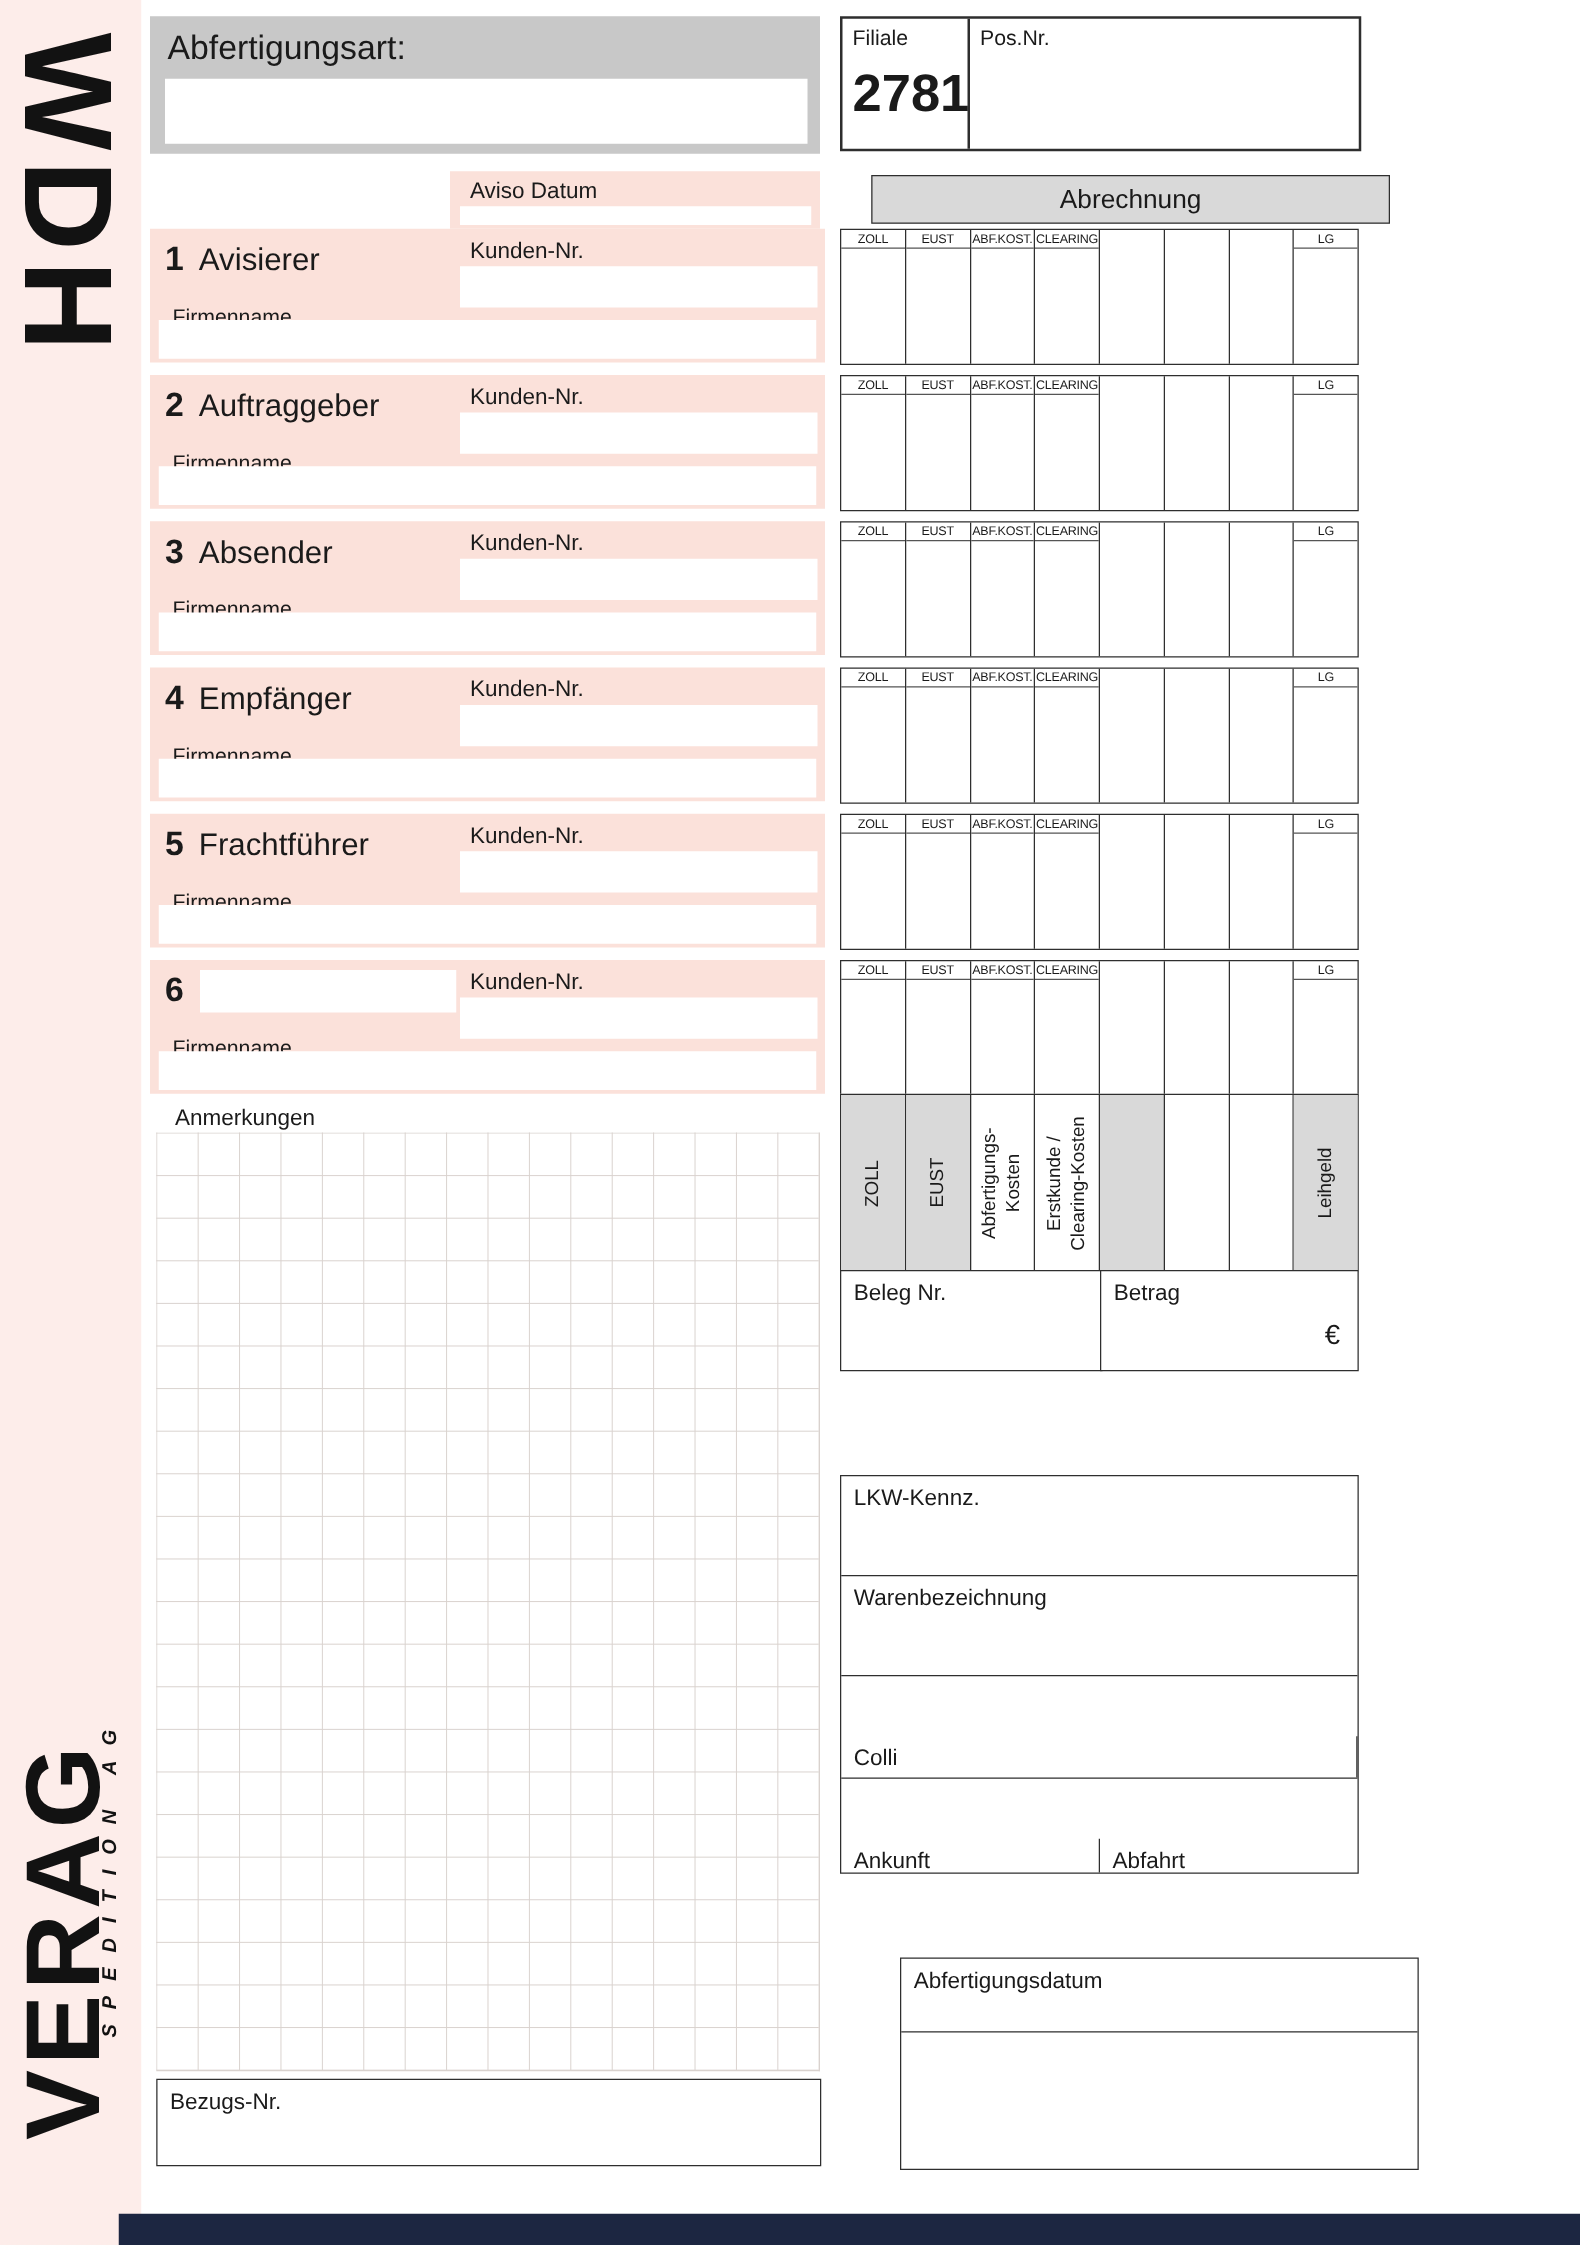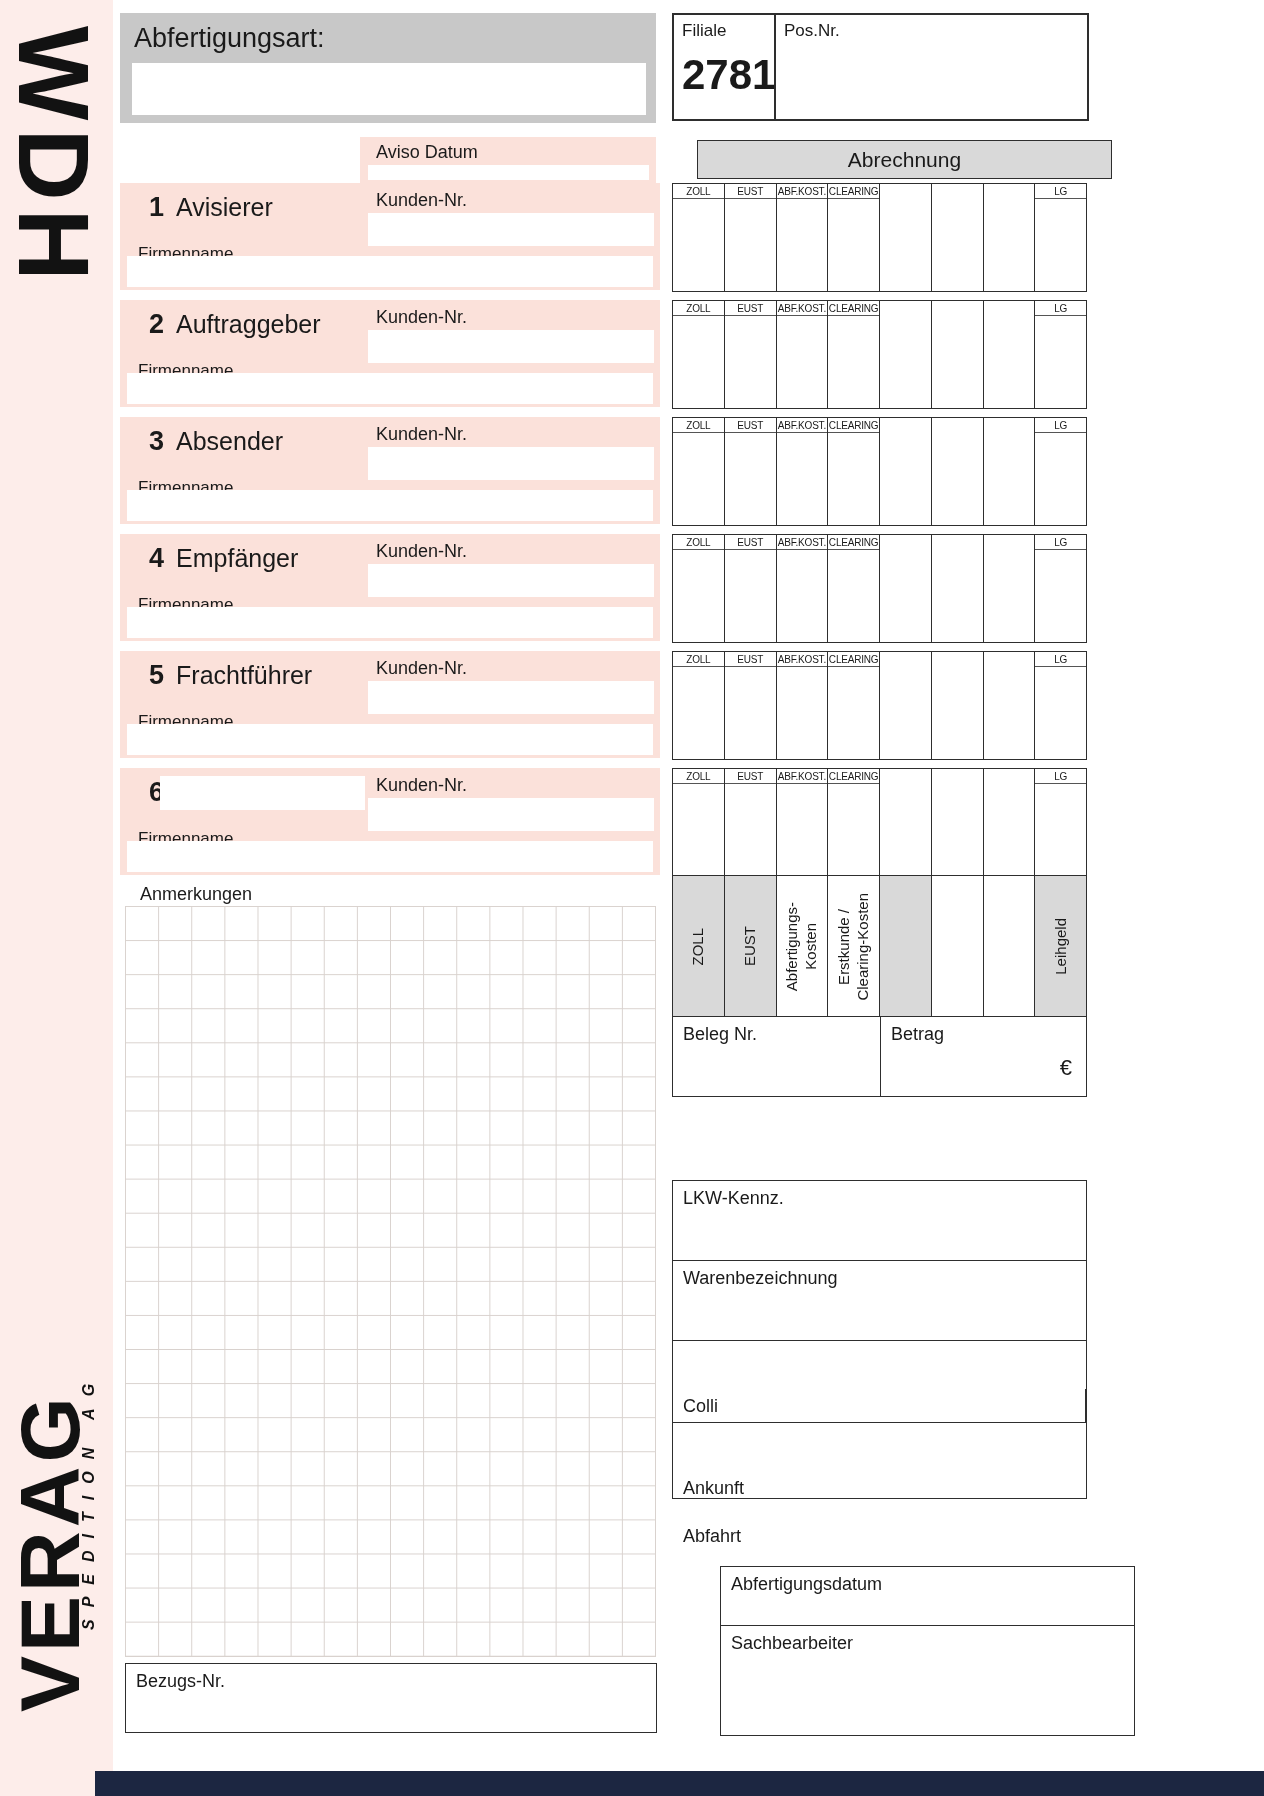--- a/index.html
+++ b/index.html
@@ -44,21 +44,21 @@
 
   .aviso{left:360px;top:137px;width:296px;height:46px;background:var(--pink-block,#fbe1da);}
   .aviso-label{position:absolute;left:16px;top:5px;font-size:18px;}
   .aviso-input{position:absolute;left:8px;top:28px;width:281px;height:15px;background:#fff;}
 
   .abr-header{left:672px;top:140px;width:413px;height:37px;background:var(--gray-cell,#d9d9d9);
     border:1px solid var(--line,#2e2e2e);display:flex;align-items:center;justify-content:center;font-size:21px;margin-left:25px;}
 
   
   .party{left:120px;width:540px;height:107px;background:var(--pink-block,#fbe1da);}
-  .party-head{position:absolute;left:12px;top:9px;white-space:nowrap;margin-left:17px;}
+  .party-head{position:absolute;left:12px;top:9px;white-space:nowrap;}
   .party-num{font-size:27px;font-weight:bold;}
   .party-name{font-size:25px;margin-left:12px;}
   .party-name-input{position:absolute;left:40px;top:8px;width:205px;height:34px;background:#fff;}
   .kunden-label{position:absolute;left:256px;top:7px;font-size:18px;}
   .kunden-input{position:absolute;left:248px;top:30px;width:286px;height:33px;background:#fff;}
   .firmen-label{position:absolute;left:18px;top:61px;font-size:17px;}
   .firmen-input{position:absolute;left:7px;top:73px;width:526px;height:31px;background:#fff;}
 
   
   .abr-rows{left:672px;top:183px;width:413px;height:692px;}
@@ -86,21 +86,21 @@
     background-image:
       linear-gradient(to right, var(--grid-line,#d9d2ce) 1px, transparent 1px),
       linear-gradient(to bottom, var(--grid-line,#d9d2ce) 1px, transparent 1px);
     background-size:calc(100%/16) calc(100%/22);
     border-right:1px solid var(--grid-line,#d9d2ce);
     border-bottom:1px solid var(--grid-line,#d9d2ce);}
 
   
   .ship{left:672px;top:1180px;width:413px;height:317px;border:1.5px solid var(--line,#2e2e2e);background:#fff;}
   .ship-row{position:relative;border-bottom:1.5px solid var(--line,#2e2e2e);}
-  .ship-row.last{border-bottom:none;flex-direction:column;}
+  .ship-row.last{border-bottom:none;}
   .ship-row.split{display:flex;}
   .ship-cell{flex:1;position:relative;margin-top:48px;}
   .ship-cell:first-child{border-right:1.5px solid var(--line,#2e2e2e);}
 
   
   .proc{left:672px;top:1566px;width:413px;height:168px;border:1.5px solid var(--line,#2e2e2e);background:#fff;margin-left:48px;}
   .proc-row{position:relative;}
   .proc-row.r1{height:58px;border-bottom:1.5px solid var(--line,#2e2e2e);}
   .proc-row.r2{height:106px;}
 
@@ -377,22 +377,19 @@
     <div class="ship-cell">
       <div class="box-label">Abfahrt</div>
     </div>
   </div>
 </div>
 
 <div class="proc abs">
   <div class="proc-row r1">
     <div class="box-label">Abfertigungsdatum</div>
   </div>
-  <div class="proc-row r2">
-    <div class="box-label">Sachbearbeiter</div>
-  </div>
 </div>
 
 <div class="bezug abs">
   <div class="box-label">Bezugs-Nr.</div>
 </div>
 
 <div class="footer-bar abs"></div>
 
 </body></html>

